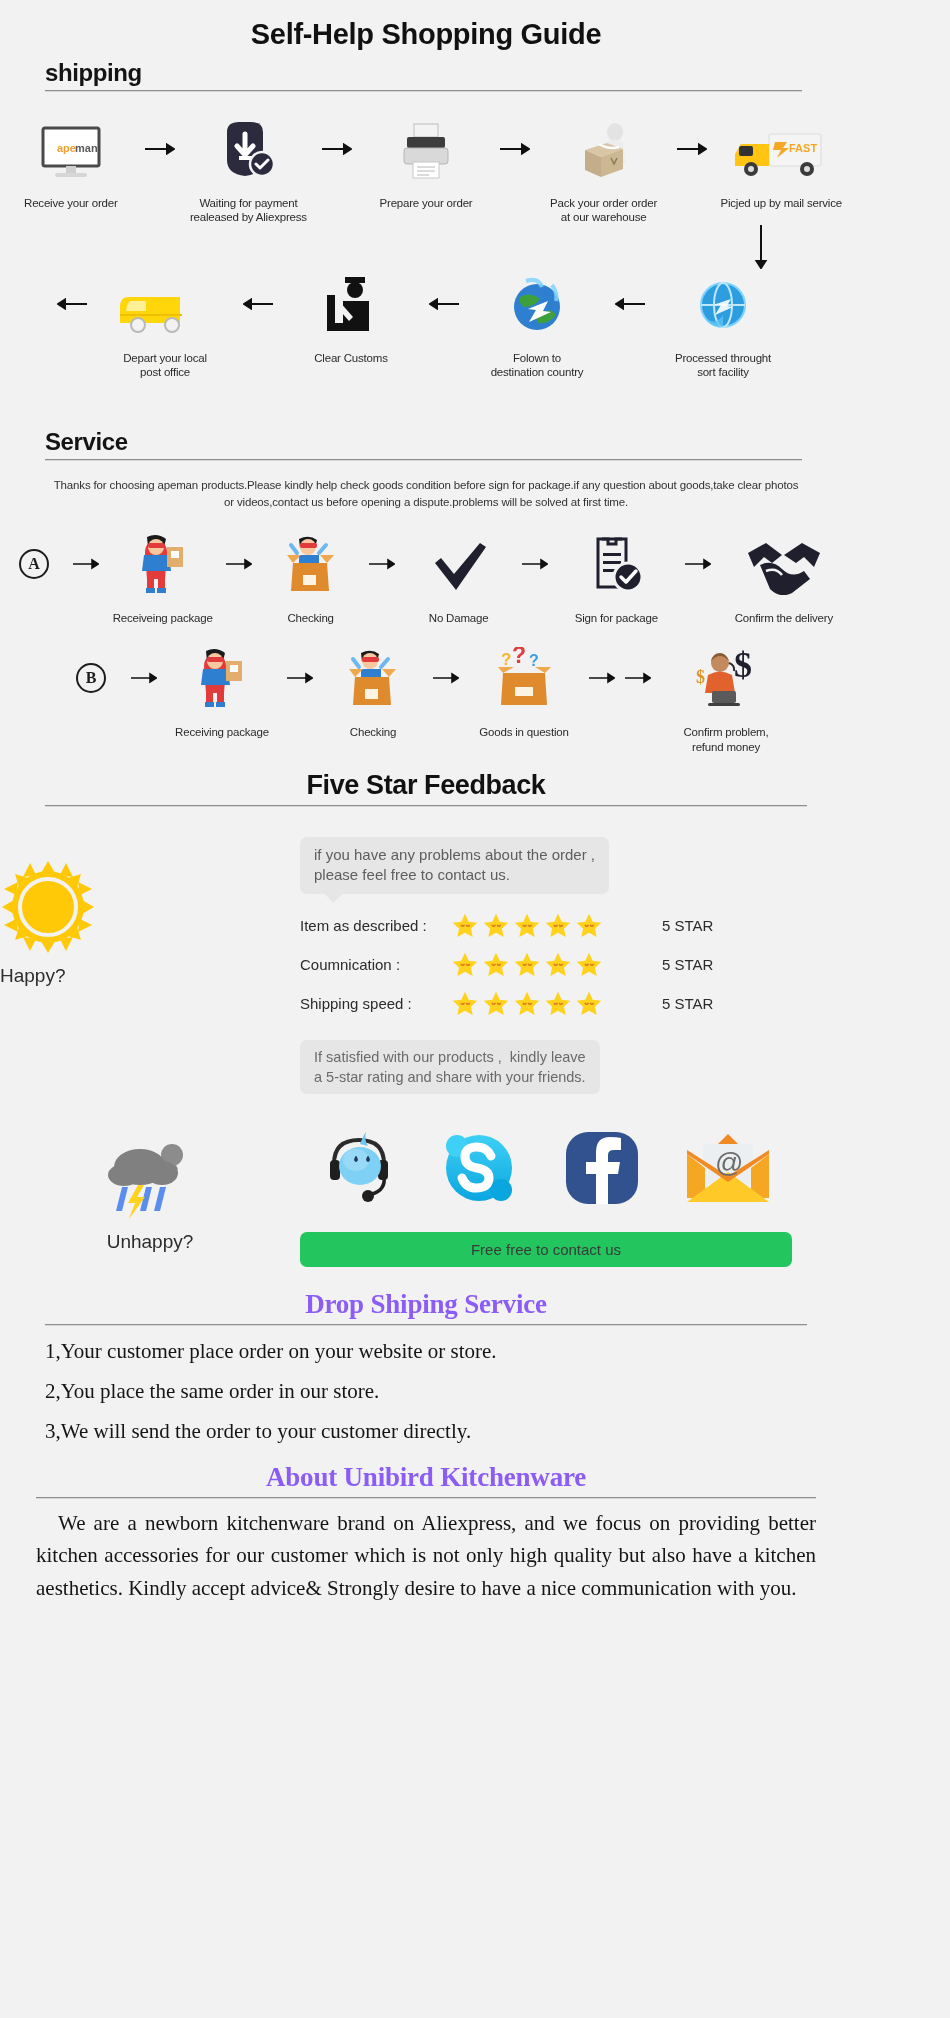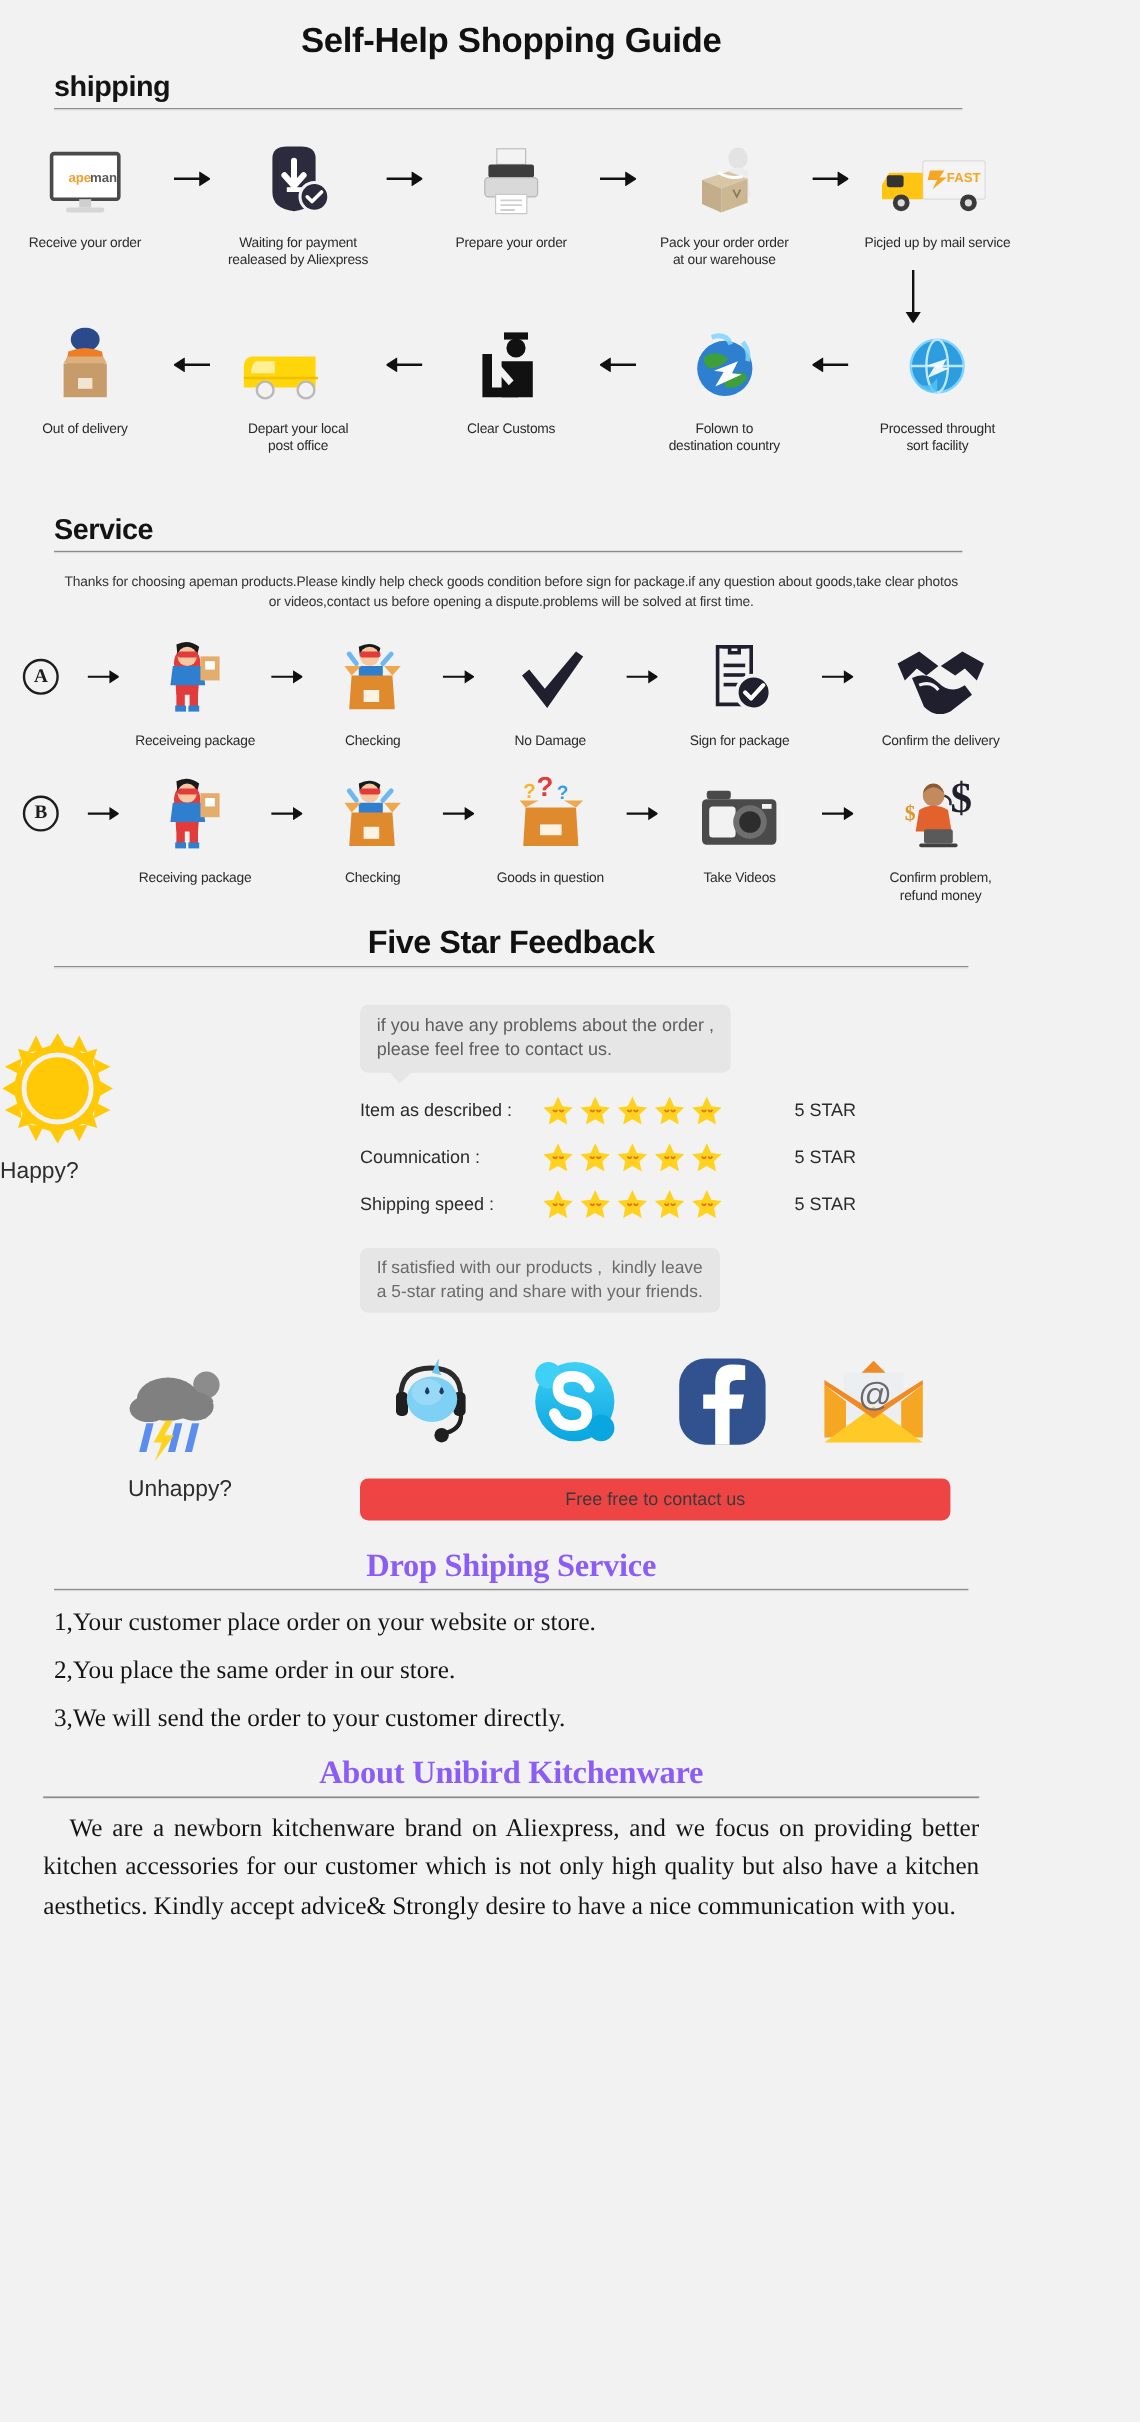--- a/index.html
+++ b/index.html
@@ -118,21 +118,21 @@
     padding: 7px 14px; font-size: 14.5px; line-height: 1.4;
     display:inline-block; margin-top: 22px;
   }
 
   .contact-row { display:flex; align-items:center; margin-top: 30px; }
   .contact-left { width: 300px; display:flex; flex-direction:column; align-items:center; }
   .contact-left .lab { font-size: 19px; color:#2d2d2d; margin-top: 8px; }
   .contact-right { flex:1; padding-right: 60px; }
   .icon-row { display:flex; align-items:center; justify-content:space-around; height: 92px; }
   .contact-bar {
-    background:#ef4444; border-radius:7px; text-align:center;
+    background:#22c55e; border-radius:7px; text-align:center;
     font-size:15px; color:#3a3a3a; padding: 9px 0; margin-top: 16px;
   }
 
   
   .serif-title {
     text-align:center; font-family:"Liberation Serif", serif;
     font-weight:bold; font-size: 27px; color:#8b5cf6; letter-spacing:-0.2px;
   }
   .serif-line { font-family:"Liberation Serif", serif; font-size: 21px; color:#151515; margin: 0 0 0 45px; line-height: 1.9; }
   .about-p {
@@ -251,32 +251,20 @@
   </div>
 
   <div class="vtail">
     <svg width="14" height="44" viewBox="0 0 14 44">
         <path d="M7 0 V36 M2.5 36 L7 43 L11.5 36 Z" stroke="#111" stroke-width="2" fill="#111"></path>
       </svg>
   </div>
 
   <div class="flow" style="margin-top:4px;">
 
-    <div class="step">
-      <div class="art">
-        <svg width="64" height="62" viewBox="0 0 64 62">
-          <ellipse cx="32" cy="10" rx="12" ry="10" fill="#2a4a8c"></ellipse>
-          <path d="M18 20 q14 -6 28 0 l3 16 h-34 z" fill="#ef7d22"></path>
-          <rect x="14" y="30" width="36" height="28" fill="#c89b6a"></rect>
-          <path d="M14 30 h36 l-3 -6 h-30 z" fill="#dcb182"></path>
-          <rect x="26" y="42" width="12" height="9" fill="#f0e4d2"></rect>
-        </svg>
-      </div>
-      <div class="cap">Out of delivery</div>
-    </div>
 
     <div class="arrow">
       <svg width="30" height="12" viewBox="0 0 30 12">
           <path d="M30 6 H8 M8 1.5 L1 6 L8 10.5 Z" stroke="#111" stroke-width="2" fill="#111"></path>
         </svg>
     </div>
 
     <div class="step">
       <div class="art">
         <svg width="90" height="52" viewBox="0 0 90 52">
@@ -531,33 +519,20 @@
       </div>
       <div class="cap">Goods in question</div>
     </div>
 
     <div class="arrow">
       <svg width="26" height="12" viewBox="0 0 30 12">
           <path d="M0 6 H22 M22 1.5 L29 6 L22 10.5 Z" stroke="#111" stroke-width="2" fill="#111"></path>
         </svg>
     </div>
 
-    <div class="step" style="width:130px">
-      <div class="art">
-        <svg width="66" height="54" viewBox="0 0 66 54">
-          <rect x="6" y="4" width="20" height="7" rx="2" fill="#4a4a4a"></rect>
-          <rect x="2" y="11" width="62" height="38" rx="4" fill="#4a4a4a"></rect>
-          <rect x="8" y="17" width="22" height="26" rx="3" fill="#f2f2f2"></rect>
-          <circle cx="42" cy="30" r="14" fill="#6e6e6e"></circle>
-          <circle cx="42" cy="30" r="9" fill="#2d2d2d"></circle>
-          <rect x="52" y="15" width="8" height="4" fill="#f2f2f2"></rect>
-        </svg>
-      </div>
-      <div class="cap">Take Videos</div>
-    </div>
 
     <div class="arrow">
       <svg width="26" height="12" viewBox="0 0 30 12">
           <path d="M0 6 H22 M22 1.5 L29 6 L22 10.5 Z" stroke="#111" stroke-width="2" fill="#111"></path>
         </svg>
     </div>
 
     <div class="step" style="width:140px">
       <div class="art">
         <svg width="72" height="60" viewBox="0 0 72 60">

